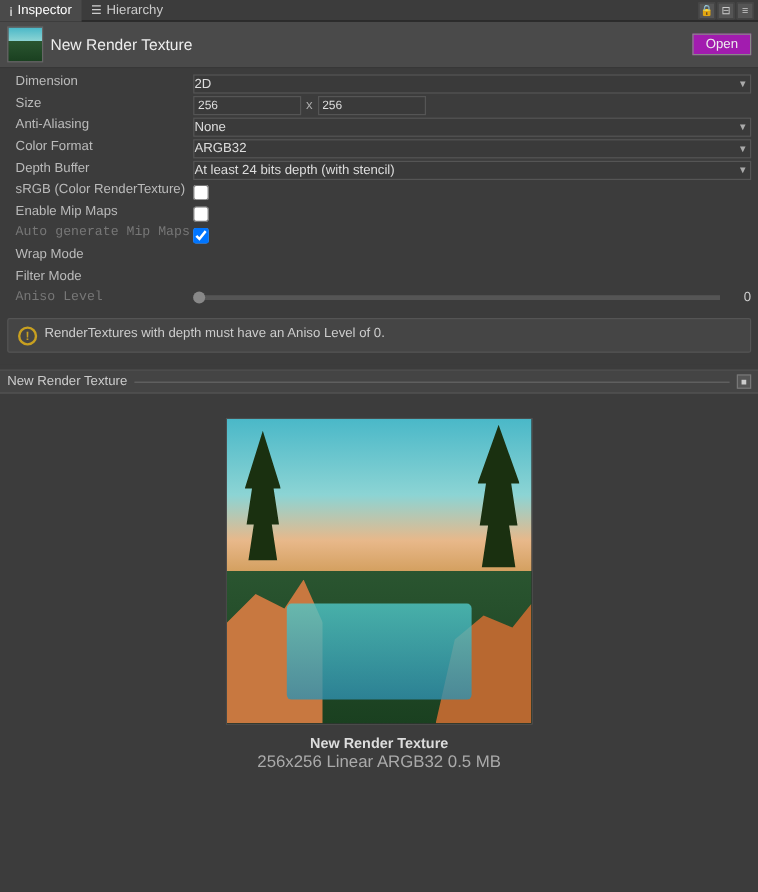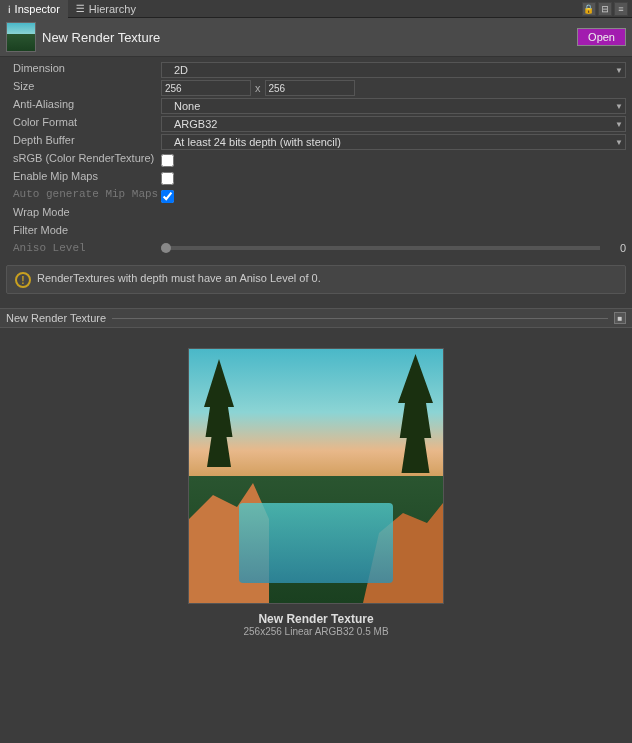--- a/index.html
+++ b/index.html
@@ -114,21 +114,21 @@
     .prop-value {
       flex: 1;
     }
     .prop-select {
       width: 100%;
       background: #3a3a3a;
       border: 1px solid #555;
       color: #ddd;
       font-size: 11px;
       height: 16px;
-      padding: 0 12px;
+      padding: 0 0;
       appearance: none;
       -webkit-appearance: none;
       cursor: pointer;
       position: relative;
     }
     .select-wrapper {
       position: relative;
       width: 100%;
     }
     .select-wrapper::after {
@@ -335,21 +335,21 @@
     .preview-info {
       text-align: center;
       margin-top: 8px;
     }
     .preview-name {
       font-size: 12px;
       color: #ddd;
       font-weight: bold;
     }
     .preview-meta {
-      font-size: 10px;
+      font-size: 14px;
       color: #aaa;
     }
 
     
     .thumb-scene {
       width: 100%;
       height: 100%;
       background: linear-gradient(180deg, #4ab8c8 0%, #8cd4d4 40%, #2a5530 40%, #1a4020 100%);
     }
   </style>

